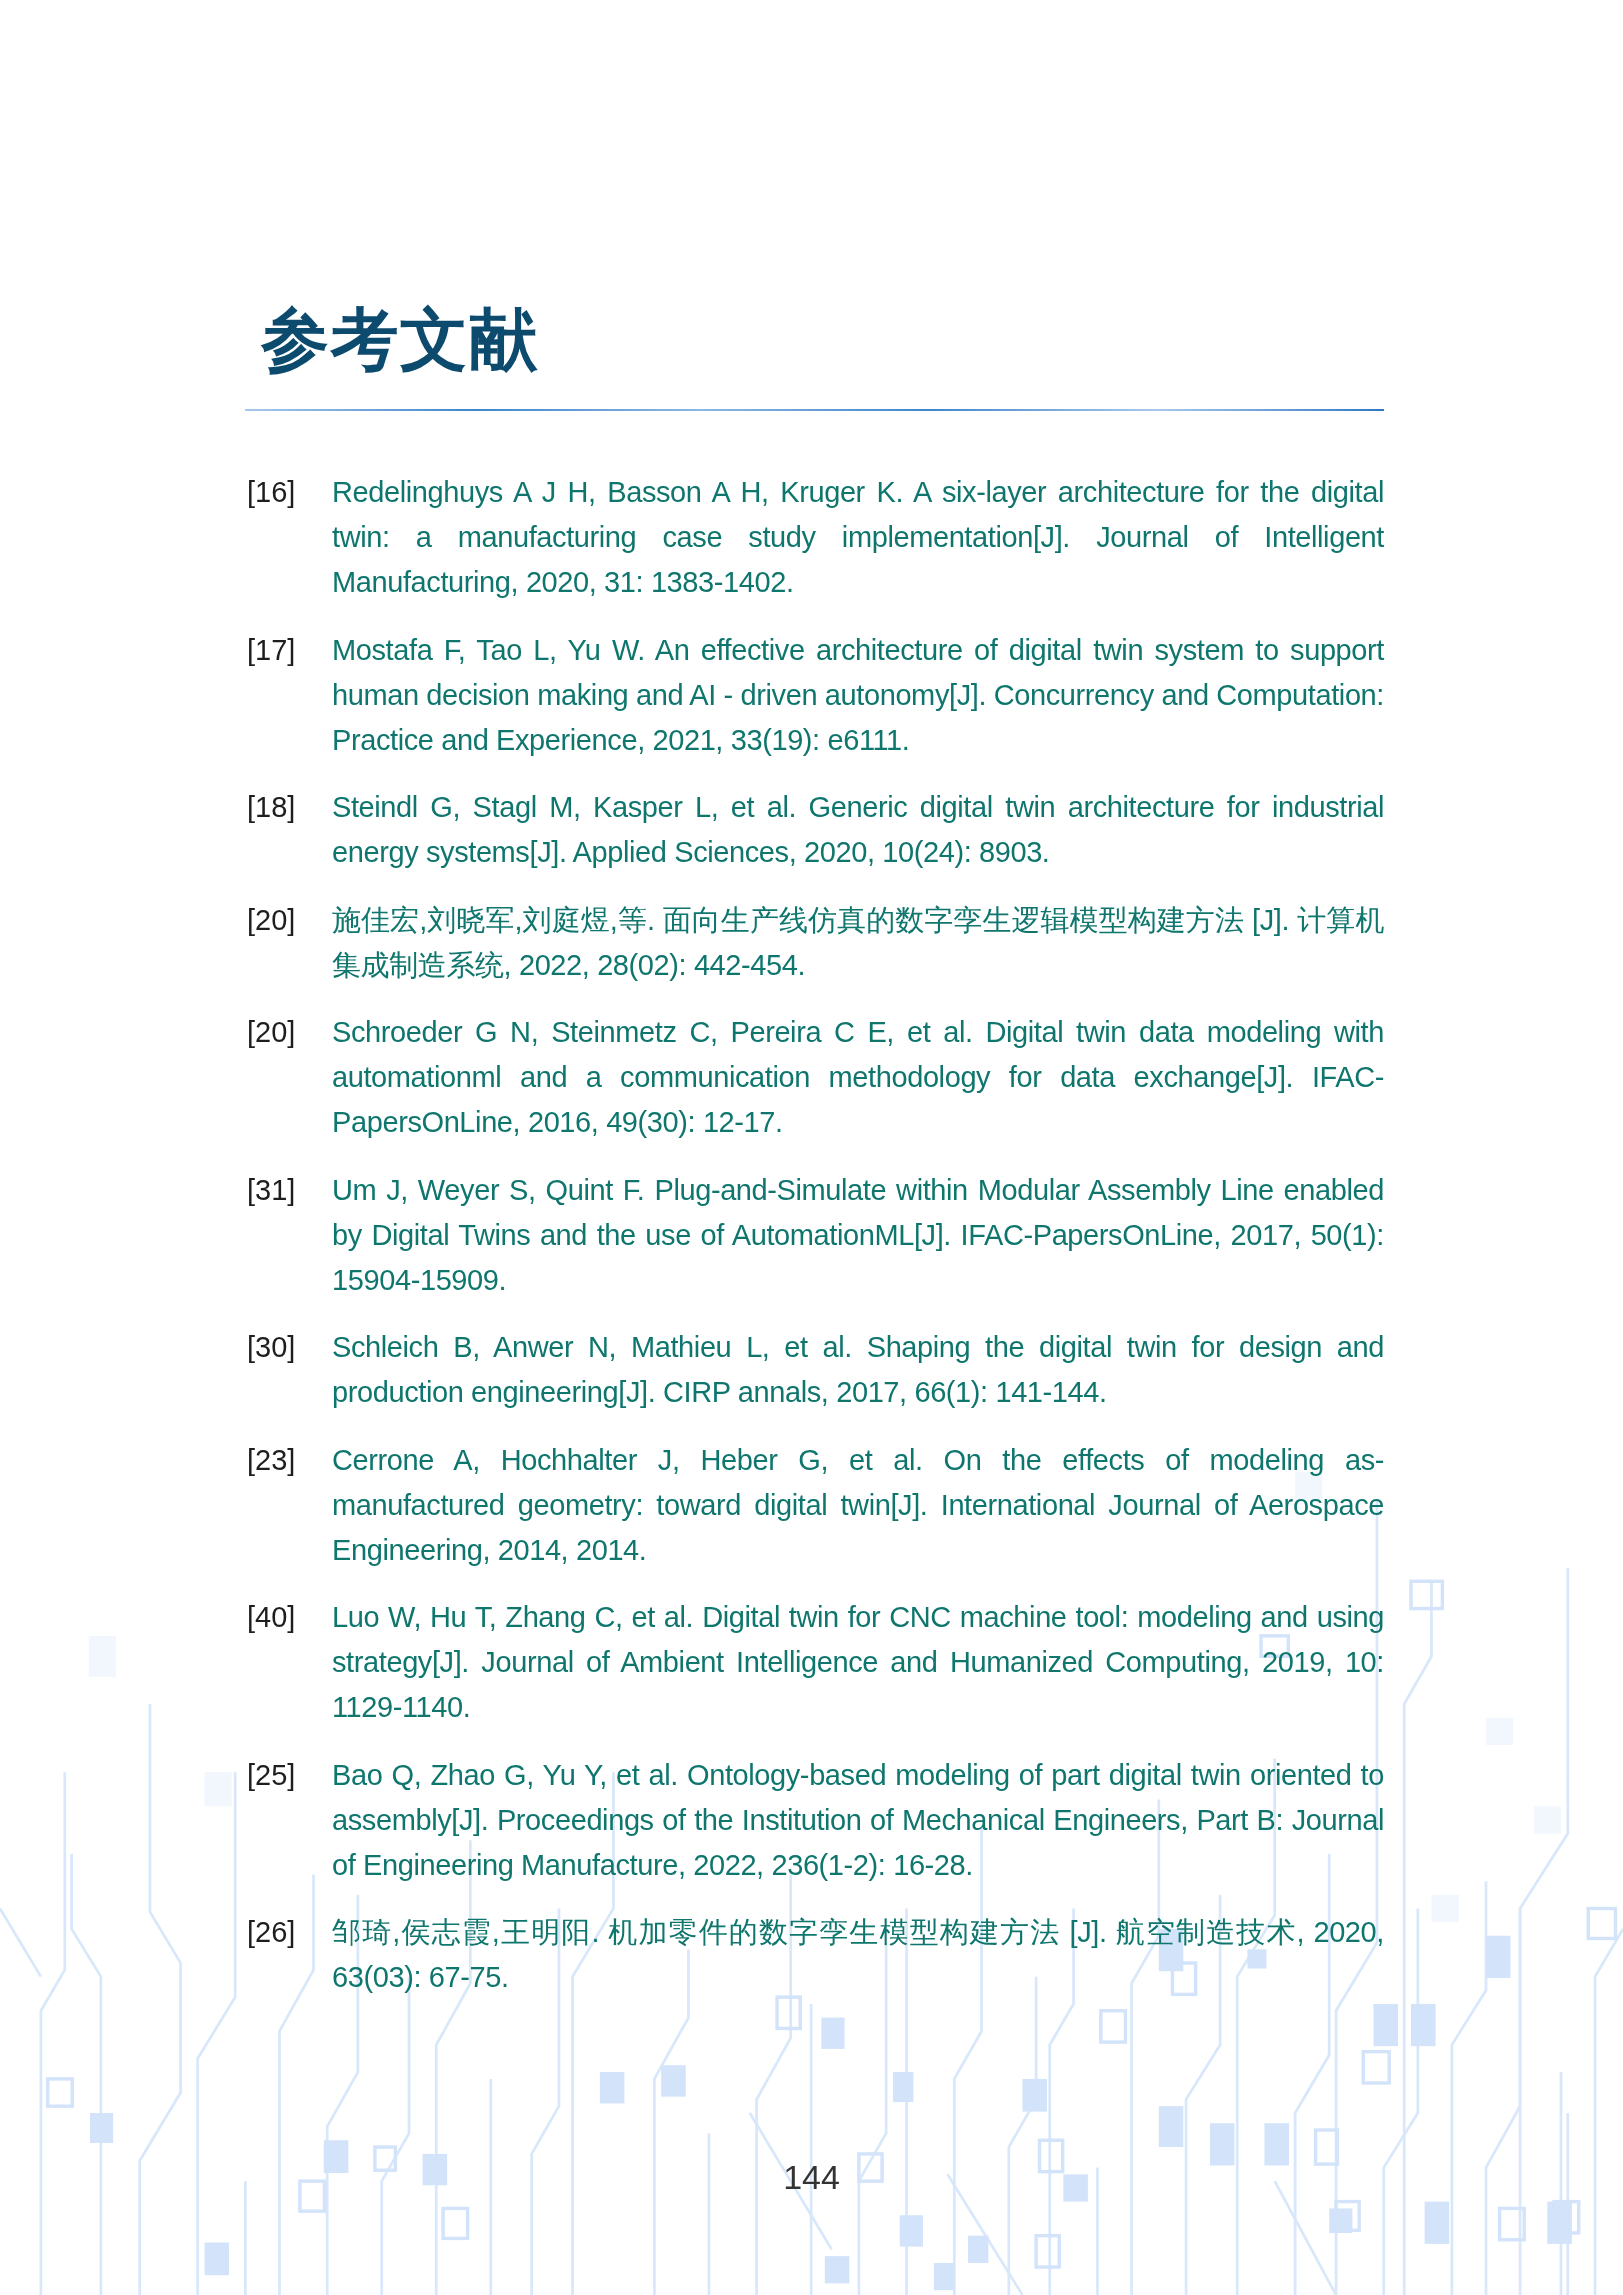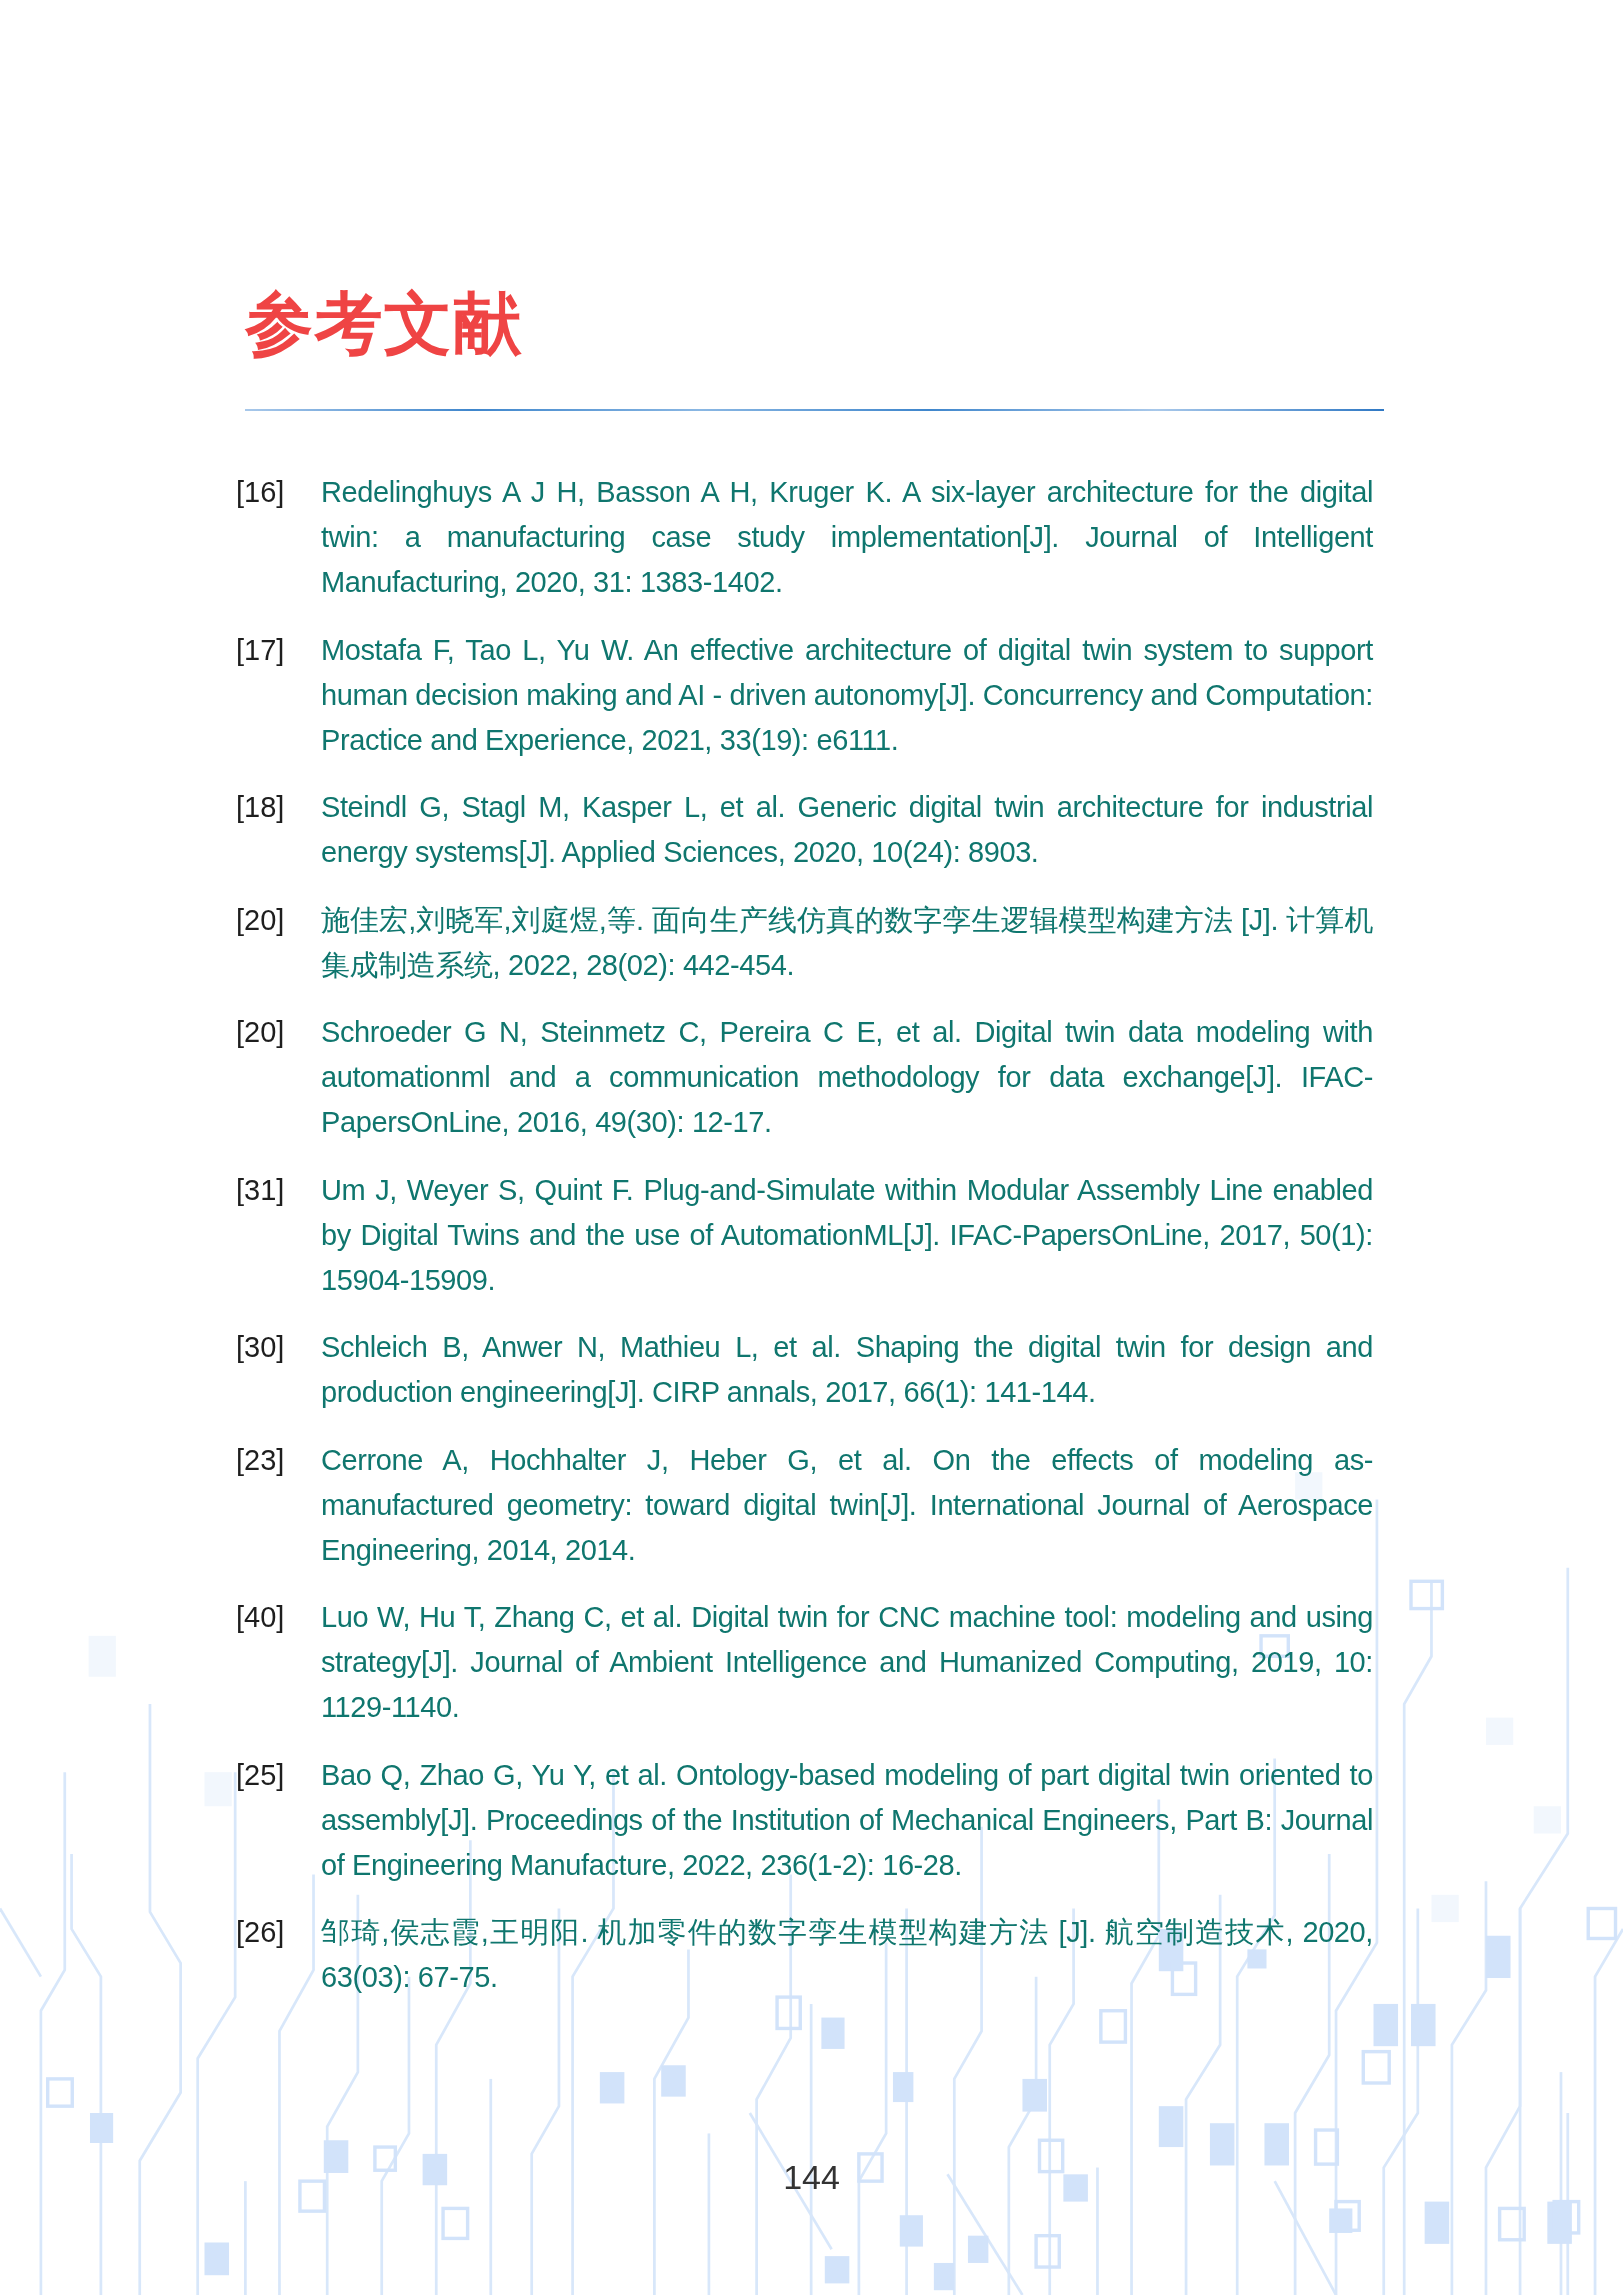--- a/index.html
+++ b/index.html
@@ -1,25 +1,25 @@
 <!DOCTYPE html>
 <html style="font-size:11px"><head>
 <meta charset="utf-8">
 <style>
   html, body { margin: 0; padding: 0; background: #ffffff; }
   body { width: 1623px; height: 2295px; position: relative; overflow: hidden;
          font-family: "Liberation Sans", "DejaVu Sans", sans-serif; }
   .bg-decoration { position: absolute; left: 0; top: 1295px; width: 1623px; height: 1000px; z-index: 0; }
-  .page-title { position: absolute; left: 245px; top: 290px; margin: 0;
-                font-size: 68px; font-weight: bold; color: #ef4444; letter-spacing: 1.4px;
+  .page-title { position: absolute; left: 245px; top: 290px; margin: 16px;
+                font-size: 68px; font-weight: bold; color: #0c4a6e; letter-spacing: 1.4px;
                 font-family: "DejaVu Sans", sans-serif; line-height: 1; z-index: 2; }
   .title-rule { position: absolute; left: 245px; top: 409px; width: 1139px; height: 2px;
                 background: linear-gradient(90deg, #a8c8ea 0%, #3f86cc 20%, #8ab7e3 40%, #3f86cc 60%, #a8c8ea 80%, #2f78c4 100%);
                 z-index: 2; }
-  .ref-list { position: absolute; left: 236px; top: 470px; width: 1137px; margin: 0; padding: 0;
+  .ref-list { position: absolute; left: 247px; top: 470px; width: 1137px; margin: 0; padding: 0;
               list-style: none; z-index: 2; }
   .ref-item { display: flex; align-items: flex-start; margin-bottom: 22.5px; }
   .ref-num { width: 85px; flex: none; font-size: 29px; line-height: 45px; color: #1e1e1e; }
   .ref-text { flex: 1; font-size: 29px; line-height: 45px; color: #0f766e; text-align: justify;
               letter-spacing: -0.4px; }
   .page-number { position: absolute; left: 0; width: 1623px; top: 2158px; text-align: center;
                  font-size: 34px; color: #333333; z-index: 2; }
 </style>
 </head>
 <body>

